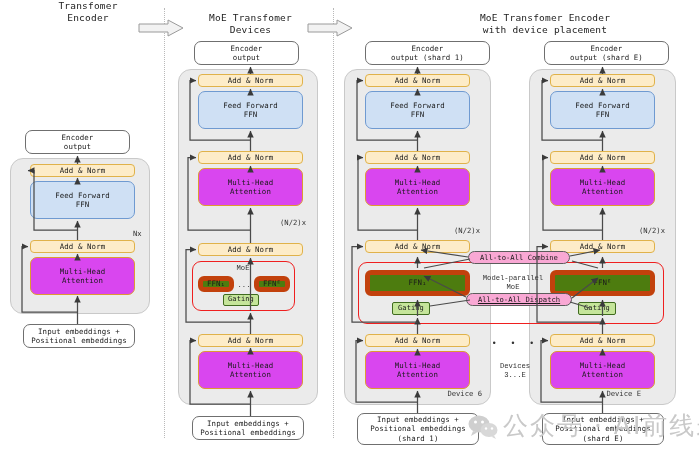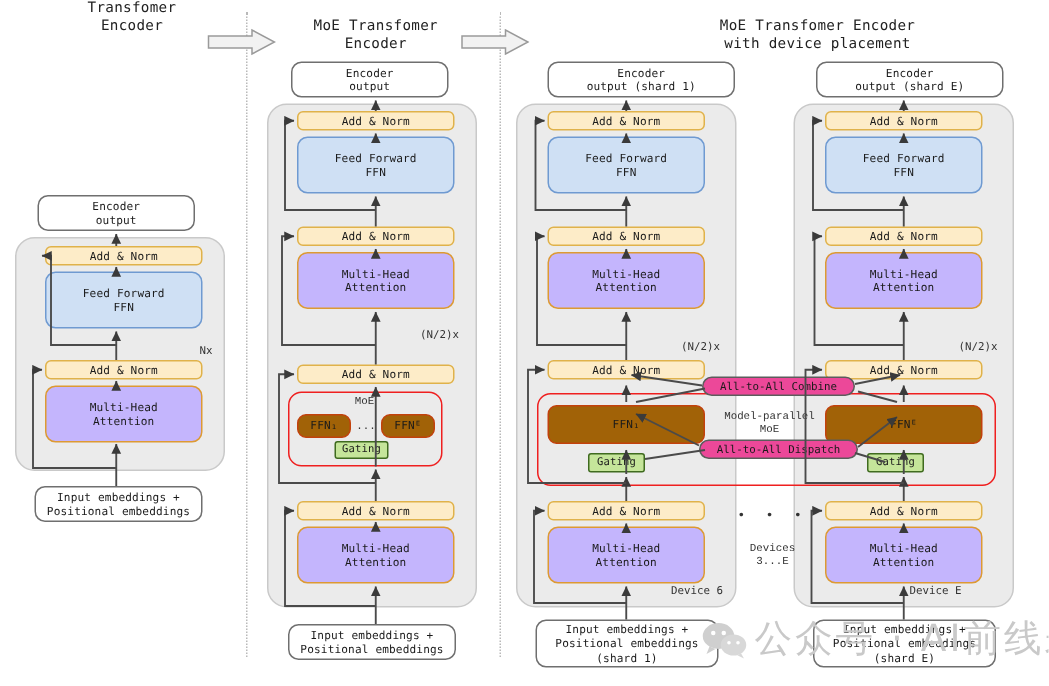--- a/index.html
+++ b/index.html
@@ -33,34 +33,34 @@
 
   
   .node{
     box-sizing:border-box;border-radius:6px;display:flex;align-items:center;
     justify-content:center;text-align:center;white-space:pre-line;
     font-size:7.4px;line-height:9.4px;letter-spacing:0.1px;
   }
   .n-white{background:#ffffff;border:1px solid #6f6f6f;border-radius:7px;}
   .n-addnorm{background:#fdecc8;border:1px solid #e0b24a;border-radius:4px;}
   .n-ffn{background:#cfe0f4;border:1px solid #6f9ad1;border-radius:7px;}
-  .n-attn{background:#c4b5fd;border:1px solid #dd9a33;border-radius:7px;}
-  .n-expert{background:#a16207;border:1px solid #c2410c;border-radius:6px;}
+  .n-attn{background:#d946ef;border:1px solid #dd9a33;border-radius:7px;}
+  .n-expert{background:#4d7c0f;border:5px solid #c2410c;border-radius:6px;}
   .n-gating{background:#c5e59a;border:1px solid #3f6b1f;border-radius:2px;
             font-size:7px;}
   .moebox{border:1.6px solid #ef1f1f;border-radius:9px;background:transparent;}
   .mp-moebox{border:1.6px solid #ef1f1f;border-radius:9px;background:transparent;}
 
   .lbl{font-size:7.2px;line-height:9px;color:#333;white-space:pre-line;}
   .lbl-r{text-align:right;}
   .lbl-c{text-align:center;font-family:Liberation Mono, monospace;}
 
   
   .pill{
-    background:#ec4899;border:1px solid #5c5c5c;border-radius:11px;
+    background:#f9a8d4;border:1px solid #5c5c5c;border-radius:11px;
     font-size:7.2px;line-height:9px;display:flex;align-items:center;
     justify-content:center;white-space:nowrap;
   }
 
   
   .wires{position:absolute;left:0;top:0;width:699px;height:457px;
          pointer-events:none;}
 
   
   .wm{
@@ -75,21 +75,21 @@
 
 <div id="stage">
 
   <div class="abs vsep" style="left:164px;top:8px;height:430px;"></div>
   <div class="abs vsep" style="left:333px;top:8px;height:430px;"></div>
 
   <div class="abs sec-title" style="left:28px;top:0;width:120px;">Transfomer
 Encoder</div>
 
   <div class="abs sec-title" style="left:188px;top:12px;width:125px;">MoE Transfomer
-Encoder</div>
+Devices</div>
 
   <div class="abs sec-title" style="left:400px;top:12px;width:290px;">MoE Transfomer Encoder
 with device placement</div>
 
   <div class="abs fatarrow" style="left:138px;top:19px;">
     <svg width="46" height="18" viewBox="0 0 46 18">
       <path d="M1,5 L30,5 L30,1 L45,9 L30,17 L30,13 L1,13 Z" fill="#f2f2f2" stroke="#9a9a9a" stroke-width="1"></path>
     </svg>
   </div>
   <div class="abs fatarrow" style="left:307px;top:19px;">
@@ -220,21 +220,21 @@
 Positional embeddings
 (shard E)</div>
 
   <div class="abs mp-moebox" style="left:358px;top:262px;width:306px;height:62px;"></div>
 
   <div class="abs lbl lbl-c" style="left:476px;top:274px;width:74px;">Model-parallel
 MoE</div>
 
   <div class="abs pill" style="left:468px;top:251px;width:102px;height:13px;">All-to-All Combine</div>
 
-  <div class="abs pill" style="left:466px;top:293px;width:106px;height:13px;">All-to-All Dispatch</div>
+  <div class="abs pill" style="left:466px;top:293px;width:106px;height:13px;text-decoration:underline;">All-to-All Dispatch</div>
 
   <div class="abs lbl lbl-c" style="left:487px;top:340px;width:56px;font-size:9px;letter-spacing:4px;">•  •  •</div>
 
   <div class="abs lbl lbl-c" style="left:487px;top:362px;width:56px;">Devices
 3...E</div>
 
   <svg class="wires" viewBox="0 0 699 457">
     <defs>
       <marker id="ah" markerWidth="7" markerHeight="7" refX="5.2" refY="2.6" orient="auto" markerUnits="strokeWidth">
         <path d="M0,0 L5.4,2.6 L0,5.2 z" fill="#3a3a3a"></path>

